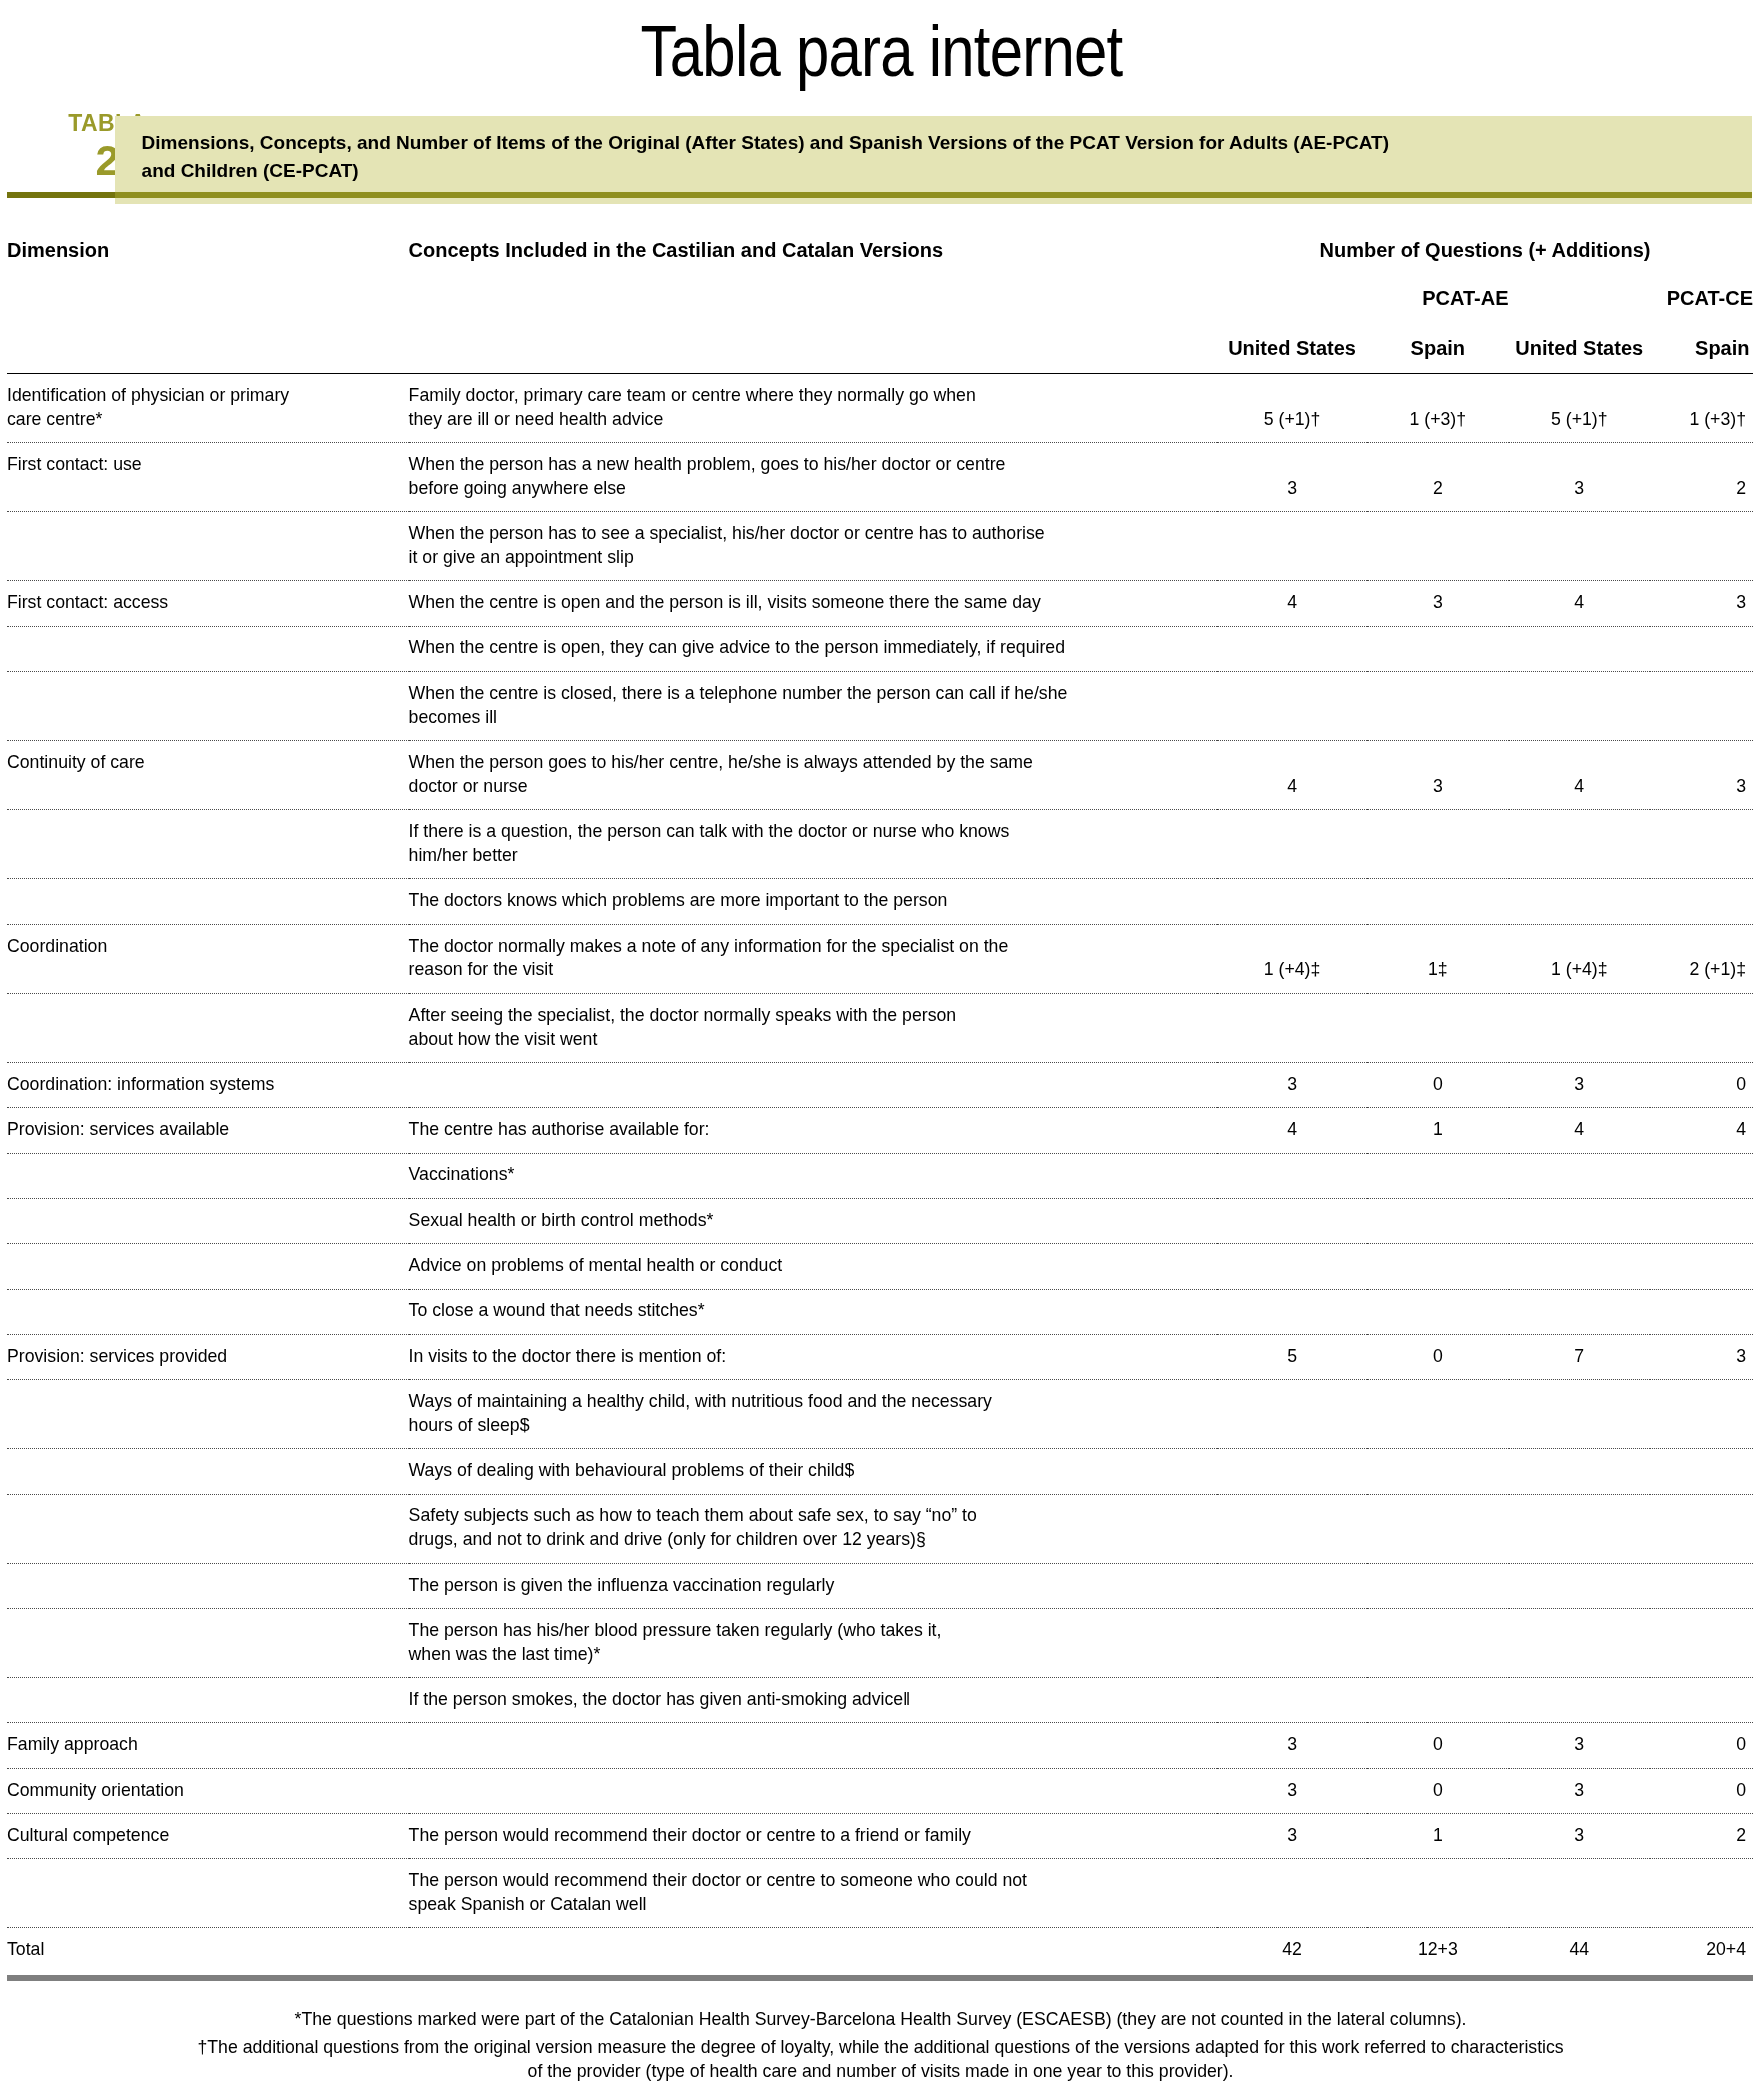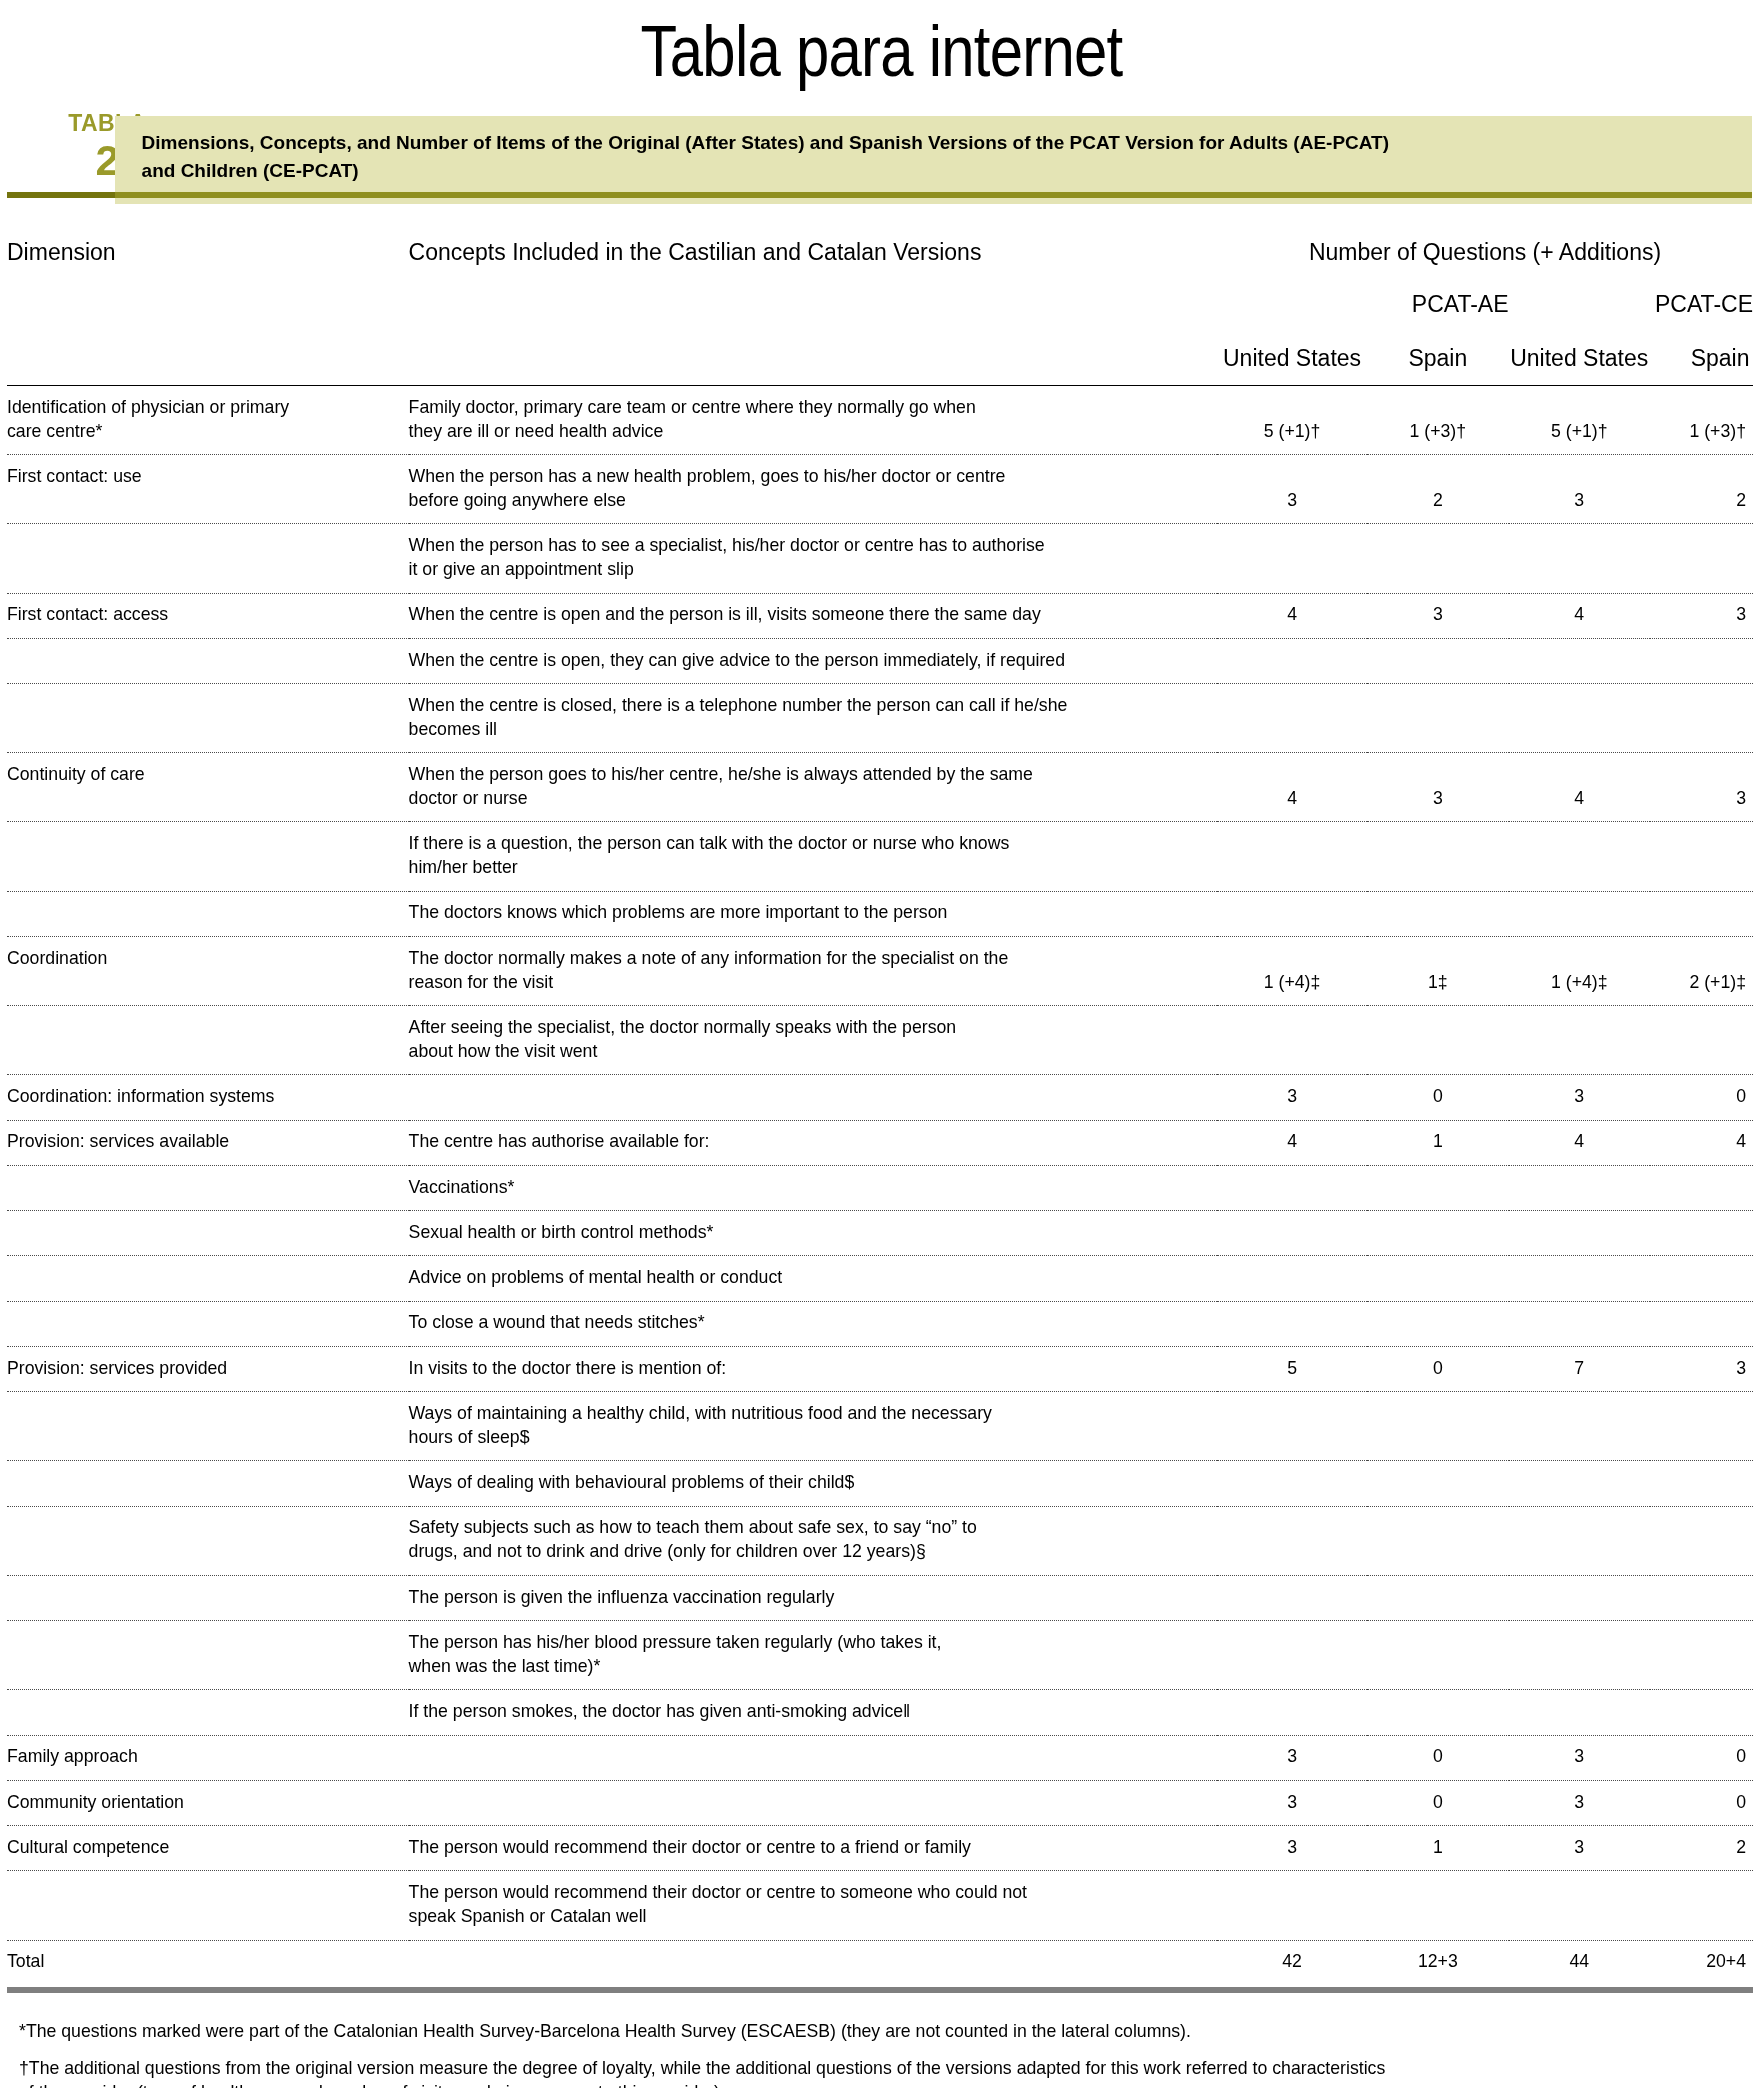--- a/index.html
+++ b/index.html
@@ -58,21 +58,21 @@
     font-size: 17.7px;
     line-height: 1.35;
   }
   col.c-dim     { width: 23.0%; }
   col.c-concept { width: 46.3%; }
   col.c-n1      { width: 8.6%; }
   col.c-n2      { width: 8.1%; }
   col.c-n3      { width: 8.1%; }
   col.c-n4      { width: 5.9%; }
 
-  thead th { font-weight: normal; font-size: 23px; }
+  thead th { font-weight: bold; font-size: 20px; }
   .hrowA th { text-align: left;   padding: 7px 0 21px; vertical-align: top; }
   .hrowA th.group-head { text-align: center; }
   .hrowB th { text-align: right; padding: 0 0 23px; }
   .hrowC th { text-align: center; padding: 0 0 10.6px; }
   .hrowC th:last-child { text-align: right; padding-right: 3.5px; }
   .hrowC th { border-bottom: 1.8px solid #000; }
   .hrowA th, .hrowB th { border-bottom: none; }
   thead tr.hrowC th { border-bottom: 1.8px solid #000; text-align: center; }
 
   tbody td {
@@ -86,21 +86,21 @@
   td.num-cell     { text-align: center; vertical-align: bottom; }
   td.num-cell:last-child { text-align: right; padding-right: 7px; }
 
   .gray-divider {
     height: 6.2px; background: #7f7f7f;
     margin: 1.8px 9.8px 0 7px;
   }
 
   
   .footnotes { margin: 26.6px 8.9px 21px 7px; font-size: 17.7px; line-height: 1.36; }
-  .footnotes p { margin: 12px; white-space: pre-line; }
+  .footnotes p { margin: 4px; white-space: pre-line; text-align: center; }
 </style>
 </head>
 <body>
 
 <h1 class="doc-title">Tabla para internet</h1>
 
 <div class="header-strip">
   <div class="tabla-label">
     <span class="word">TABLA</span>
     <span class="num">2</span>

